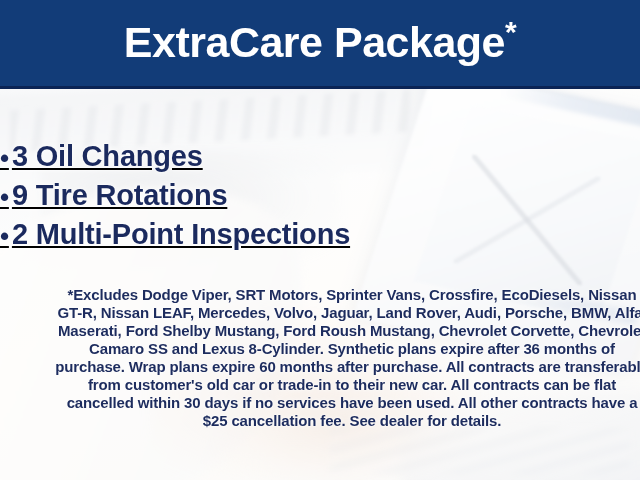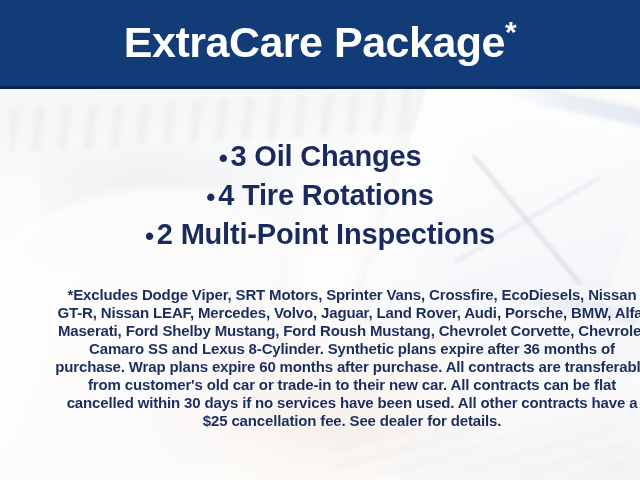--- a/index.html
+++ b/index.html
@@ -169,21 +169,22 @@
     vertical-align: super;
     line-height: 0;
   }
 
   
   .benefits {
     position: absolute;
     left: 0;
     top: 138px;
     width: 640px;
-    text-align: center;
+    text-align: left;
+    text-decoration: underline;
   }
   .benefit-line {
     color: #1B2A5E;
     font-size: 29px;
     font-weight: bold;
     line-height: 37px;
     letter-spacing: -0.2px;
     white-space: nowrap;
     text-shadow: 0 0 6px rgba(255,255,255,.85), 0 0 2px rgba(255,255,255,.95);
   }
@@ -231,19 +232,19 @@
     <div class="bg-shape sh-bot-strip"></div>
     <div class="bg-wash"></div>
   </div>
 
   <div class="header-bar">
     <h1 class="header-title"><span>ExtraCare Package</span><span class="asterisk">*</span></h1>
   </div>
 
   <div class="benefits">
     <div class="benefit-line"><span class="dot">•</span><span>3 Oil Changes</span></div>
-    <div class="benefit-line"><span class="dot">•</span><span>4 Tire Rotations</span></div>
+    <div class="benefit-line"><span class="dot">•</span><span>9 Tire Rotations</span></div>
     <div class="benefit-line"><span class="dot">•</span><span>2 Multi-Point Inspections</span></div>
   </div>
 
   <div class="disclaimer">*Excludes Dodge Viper, SRT Motors, Sprinter Vans, Crossfire, EcoDiesels, Nissan GT-R, Nissan LEAF, Mercedes, Volvo, Jaguar, Land Rover, Audi, Porsche, BMW, Alfa, Maserati, Ford Shelby Mustang, Ford Roush Mustang, Chevrolet Corvette, Chevrolet Camaro SS and Lexus 8-Cylinder. Synthetic plans expire after 36 months of purchase. Wrap plans expire 60 months after purchase. All contracts are transferable from customer's old car or trade-in to their new car. All contracts can be flat cancelled within 30 days if no services have been used. All other contracts have a $25 cancellation fee. See dealer for details.</div>
 
 </div>
 
 </body></html>

